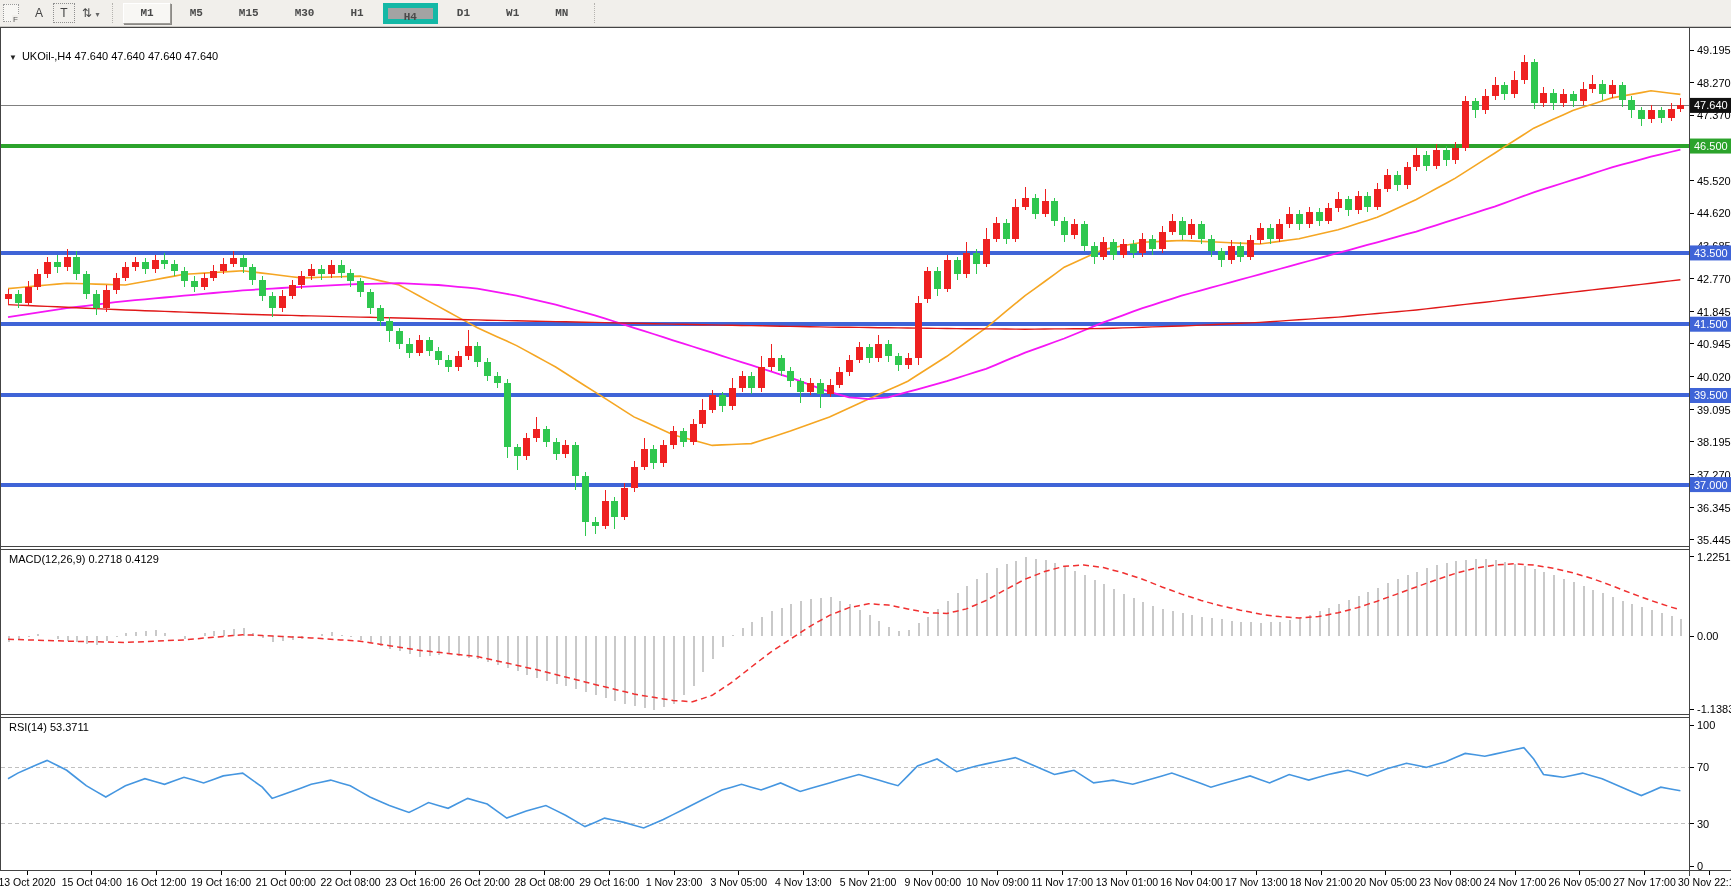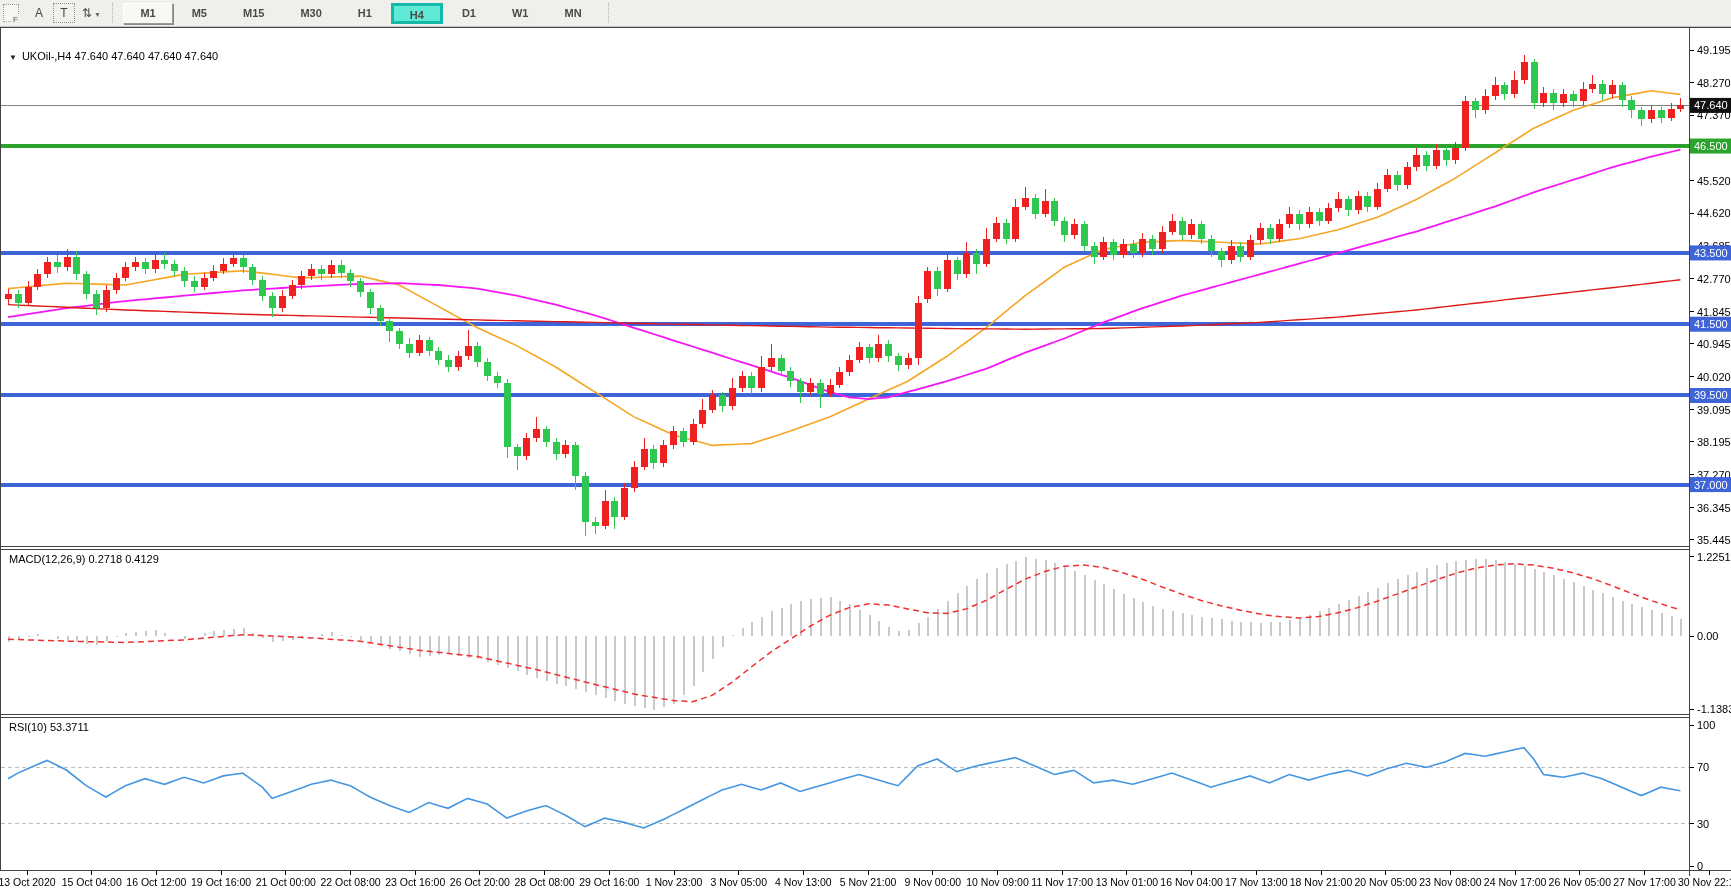--- a/index.html
+++ b/index.html
@@ -10,24 +10,24 @@
            border-bottom:1px solid #c9c7c3;box-sizing:border-box;display:flex;align-items:center;
            gap:3px;padding:0 3px;z-index:6;color:#3a3a3a;font-size:11px;}
   .grip{width:14px;height:16px;border:1px dotted #9a9a9a;position:relative;margin-right:6px;background:#f7f6f3;}
   .grip span{position:absolute;right:-1px;bottom:-3px;font-size:8px;color:#555;background:#f1efeb;padding:0 1px;}
   .tool{background:transparent;border:1px solid transparent;height:20px;min-width:22px;color:#444;
         font-family:"Liberation Sans",sans-serif;font-size:12px;line-height:18px;text-align:center;padding:0 3px;}
   .tool.boxed{border:1px dotted #8f8f8f;}
   .tool .dd{font-size:8px;color:#666;}
   .vsep{width:1px;height:20px;border-left:1px dotted #b5b3af;margin:0 6px;}
   .tf{background:transparent;border:1px solid transparent;height:21px;min-width:29px;padding:0 16px;
-      font-family:Liberation Sans, sans-serif;font-size:11px;font-weight:700;color:#4a4a4a;line-height:19px;text-align:center;}
+      font-family:Liberation Mono, monospace;font-size:11px;font-weight:700;color:#4a4a4a;line-height:19px;text-align:center;}
   .tf.raised{background:#f8f7f4;border:1px solid #9c9a96;border-top-color:#fff;border-left-color:#fff;
              box-shadow:1px 1px 0 #8c8a86;}
-  .tf.active{background:#5eead4;border:3px solid #14b8a6;}
+  .tf.active{background:#a3a3a3;border:5px solid #14b8a6;}
   
   .ovl{position:absolute;z-index:4;color:#000;font-size:11px;white-space:nowrap;}
   #chart-title{left:9px;top:31px;margin-top:19px;}
   #chart-title .tri{font-size:8px;color:#222;margin-right:5px;}
   #macd-label{left:9px;top:553px;text-align:right;}
   #rsi-label{left:9px;top:721px;}
   #annotation{left:1302px;top:420px;font-size:34px;letter-spacing:1px;z-index:5;}
   svg{position:absolute;left:0;top:0;z-index:1;}
   svg text{font-family:"Liberation Sans",sans-serif;}
 </style>
@@ -55,21 +55,21 @@
         <button class="tf">W1</button>
         <button class="tf">MN</button>
       </div>
     <div class="vsep"></div>
   </div>
 
   <div class="ovl" id="chart-title">
     <span class="tri">▼</span><span>UKOil-,H4  47.640 47.640 47.640 47.640</span>
   </div>
   <div class="ovl" id="macd-label">MACD(12,26,9) 0.2718 0.4129</div>
-  <div class="ovl" id="rsi-label">RSI(10) 53.3711</div>
+  <div class="ovl" id="rsi-label">RSI(14) 53.3711</div>
 
   <svg id="chart-svg" width="1731" height="895" viewBox="0 0 1731 895">
       <g>
         <line x1="1" y1="146.03902000000002" x2="1689" y2="146.03902000000002" stroke="#2ca32c" stroke-width="4" shape-rendering="crispEdges"></line>
         <line x1="1" y1="252.94702000000004" x2="1689" y2="252.94702000000004" stroke="#3f64d7" stroke-width="4" shape-rendering="crispEdges"></line>
         <line x1="1" y1="324.21902000000006" x2="1689" y2="324.21902000000006" stroke="#3f64d7" stroke-width="4" shape-rendering="crispEdges"></line>
         <line x1="1" y1="395.49102000000005" x2="1689" y2="395.49102000000005" stroke="#3f64d7" stroke-width="4" shape-rendering="crispEdges"></line>
         <line x1="1" y1="484.58102" x2="1689" y2="484.58102" stroke="#3f64d7" stroke-width="4" shape-rendering="crispEdges"></line>
       </g>
       <line x1="1" y1="105.41398" x2="1689" y2="105.41398" stroke="#808080" stroke-width="1" shape-rendering="crispEdges"></line>

